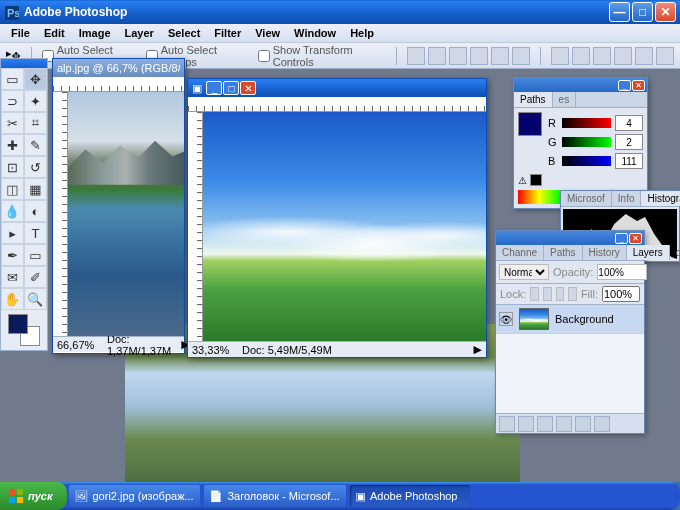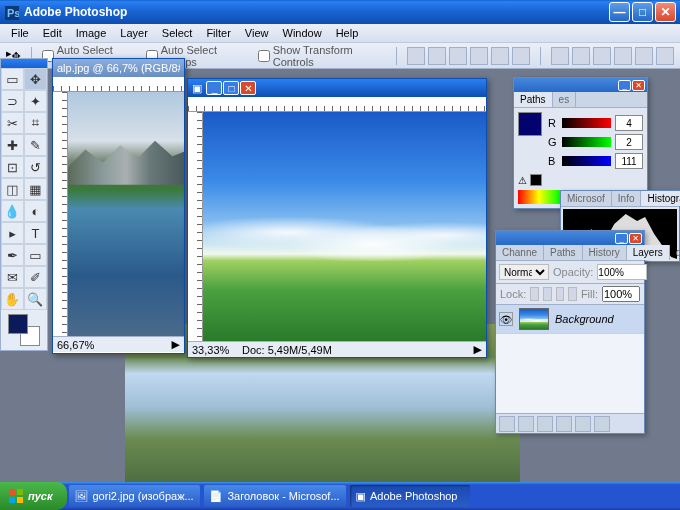--- a/index.html
+++ b/index.html
@@ -9,21 +9,21 @@
 .titlebar { height: 24px; background: linear-gradient(180deg, #0a5fc4 0%, #2b7ff5 5%, #1862d0 50%, #0d4eb0 100%); display: flex; align-items: center; padding: 0 4px; color: white; }
 .titlebar .icon { width: 16px; height: 16px; margin-right: 4px; display: flex; align-items: flex-end; justify-content: center; }
 .titlebar .title { flex: 1; font-weight: bold; font-size: 12px; }
 .winbtns { display: flex; gap: 2px; }
 .winbtn { width: 21px; height: 20px; border: 1px solid #fff; border-radius: 3px; display: flex; align-items: center; justify-content: center; color: white; font-weight: bold; font-size: 12px; }
 .winbtn.min { background: linear-gradient(180deg, #5a9de8, #2668c6); }
 .winbtn.max { background: linear-gradient(180deg, #5a9de8, #2668c6); }
 .winbtn.close { background: linear-gradient(180deg, #f08b7a, #d84a2a); }
 
 
-.menubar { height: 19px; background: linear-gradient(180deg, #ebeff7, #d6dff0); display: flex; align-items: center; padding: 0 4px; border-bottom: 1px solid #c0c9da; }
+.menubar { height: 19px; background: linear-gradient(180deg, #ebeff7, #d6dff0); display: flex; align-items: center; padding: 0 4px; border-bottom: 1px solid #c0c9da; font-weight: bold; }
 .menubar span { padding: 2px 7px; cursor: default; }
 
 
 .optionsbar { height: 26px; background: linear-gradient(180deg, #ebeff7, #d6dff0); display: flex; align-items: center; padding: 0 6px; gap: 10px; border-bottom: 1px solid #a0b0c8; }
 .optionsbar .sep { width: 1px; height: 18px; background: #a0b0c8; }
 .optionsbar label { display: flex; align-items: center; gap: 3px; color: #555; }
 .optionsbar input[type=checkbox] { width: 12px; height: 12px; }
 .tbgroup { display: flex; gap: 3px; }
 .tbicon { width: 18px; height: 18px; background: #d0d8e8; border: 1px solid #a0b0c8; }
 .optionsbar .right { margin-left: auto; display: flex; gap: 4px; }
@@ -86,30 +86,30 @@
 
 
 .layer-opts { display: flex; gap: 4px; padding: 3px; border-bottom: 1px solid #a0b0c8; font-size: 10px; align-items: center; color: #888; }
 .layer-opts select, .layer-opts input { width: 50px; height: 16px; font-size: 10px; border: 1px solid #bbb; }
 .lock-row { display: flex; gap: 4px; padding: 2px 4px; border-bottom: 1px solid #a0b0c8; font-size: 10px; align-items: center; color: #888; }
 .lock-row .licon { width: 14px; height: 14px; background: #d0d8e8; border: 1px solid #bbb; }
 .layer-list { height: 108px; background: #f0f4fa; }
 .layer { display: flex; align-items: center; padding: 3px; border-bottom: 1px solid #d0d0d0; background: #c8d8f0; }
 .layer .eye { width: 14px; height: 14px; border: 1px solid #999; margin-right: 6px; display: flex; align-items: center; justify-content: center; font-size: 10px; }
 .layer .thumb { width: 30px; height: 22px; border: 1px solid #666; margin-right: 6px; }
-.layer .lname { font-style: italic; }
+.layer .lname { }
 .panel-foot { height: 20px; background: #d6dff0; border-top: 1px solid #a0b0c8; display: flex; align-items: center; gap: 3px; padding: 0 3px; }
 .panel-foot .ficon { width: 16px; height: 16px; background: #c8d3e2; border: 1px solid #a0b0c8; }
 
 
 .histo { height: 50px; background: #000; position: relative; margin: 2px; }
 .histo svg { width: 100%; height: 100%; }
 
 
-.taskbar { position: absolute; bottom: 0; left: 0; right: 0; height: 28px; background: linear-gradient(180deg, #3d96e8 0%, #2454d0 10%, #2454d0 90%, #1a3ca0 100%); display: flex; align-items: center; }
+.taskbar { position: absolute; bottom: 0; left: 0; right: 0; height: 28px; background: linear-gradient(180deg, #3d96e8 0%, #2454d0 10%, #2454d0 90%, #1a3ca0 100%); display: flex; align-items: center; border-radius: 10px; }
 .start { height: 28px; padding: 0 14px 0 8px; background: linear-gradient(180deg, #4ab84a, #2a8a2a); color: white; font-weight: bold; font-style: italic; display: flex; align-items: center; border-radius: 0 10px 10px 0; font-size: 13px; gap: 4px; }
 .taskbtn { height: 22px; margin: 0 2px; padding: 0 6px; background: linear-gradient(180deg, #4888e8, #2a5cc8); color: white; display: flex; align-items: center; border-radius: 2px; gap: 4px; min-width: 120px; font-size: 10px; }
 .taskbtn.active { background: linear-gradient(180deg, #1a4ab0, #2a5cc8); box-shadow: inset 1px 1px 2px rgba(0,0,0,0.4); }
 .tray { margin-left: auto; height: 28px; background: linear-gradient(180deg, #1a9ae8, #0e7ac8); display: flex; align-items: center; padding: 0 8px; gap: 6px; color: white; font-size: 10px; }
 .tray .ticon { width: 14px; height: 14px; }
 
 
 .img-alp { background: linear-gradient(180deg, #b0c8e0 0%, #d8e0e8 20%, #7a8a7a 28%, #4a6a4a 35%, #3a7a3a 40%, #4a8ab0 48%, #2a5a8a 75%, #4a6a8a 100%); position: relative; }
 .img-alp::before { content:""; position:absolute; top:20%; left:0; right:0; height:18%; background: linear-gradient(90deg, #5a6a5a 0%, #8a9a9a 30%, #aab0b0 50%, #6a7a7a 70%, #4a5a5a 100%); clip-path: polygon(0 60%, 15% 20%, 30% 50%, 45% 10%, 60% 40%, 75% 0%, 90% 35%, 100% 25%, 100% 100%, 0 100%); }
 .img-sky { background: linear-gradient(180deg, #1a5ac8 0%, #3a8ae8 30%, #8ac0f0 50%, #d0e8f0 58%, #f0f8f0 62%, #a0d060 65%, #4aa040 78%, #2a7a2a 100%); position: relative; }
@@ -224,20 +224,21 @@
   <div class="dtitle">
     <span class="t">alp.jpg @ 66,7% (RGB/8#)</span>
   </div>
   <div class="ruler-h"></div>
   <div class="docbody" style="height:244px;">
     <div class="ruler-v"></div>
     <div class="canvas img-alp"></div>
   </div>
   <div class="docstatus">
     <span class="zoom">66,67%</span>
+    <span>Doc: 1,37M/1,37M</span>
     <span class="arrow">▶</span>
   </div>
 </div>
 
 <div class="docwin" style="left:187px; top:78px; width:300px; height:280px;">
   <div class="dtitle">
     <span style="margin-right:4px;">▣</span>
     <div class="btns">
       <div class="b min">_</div>
       <div class="b max">□</div>

